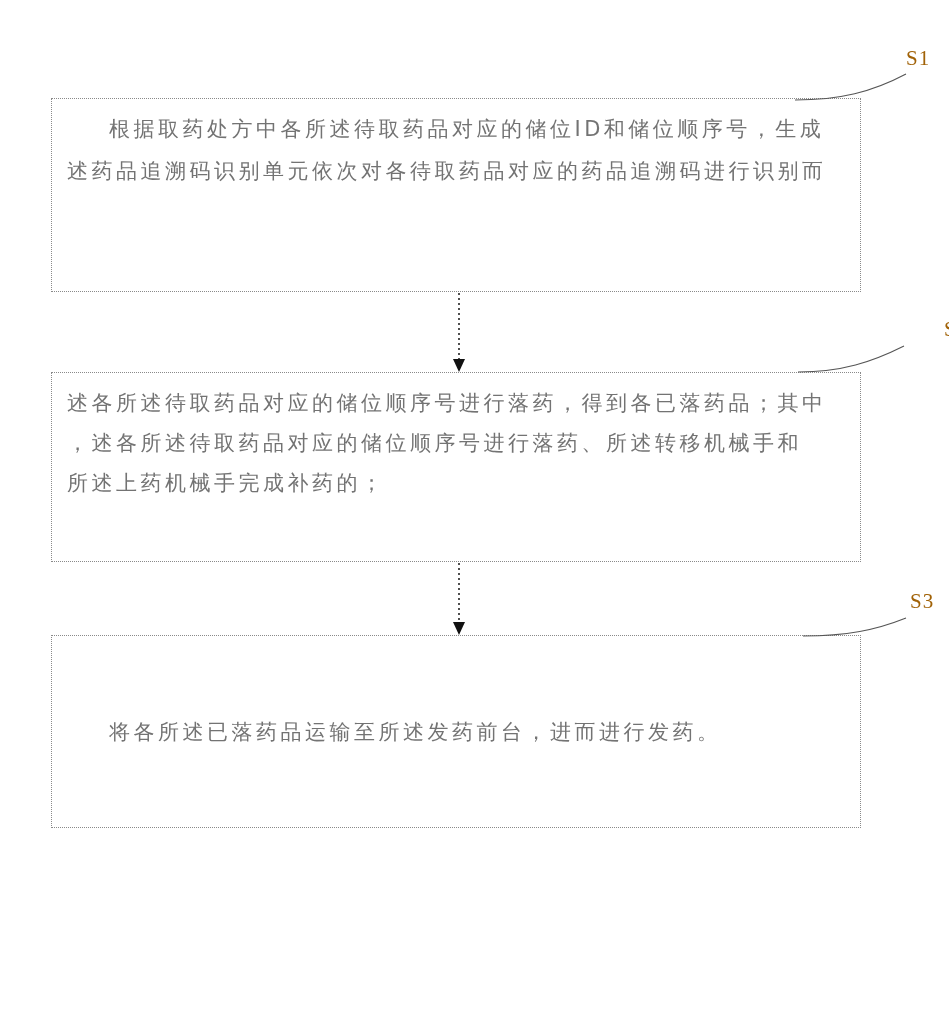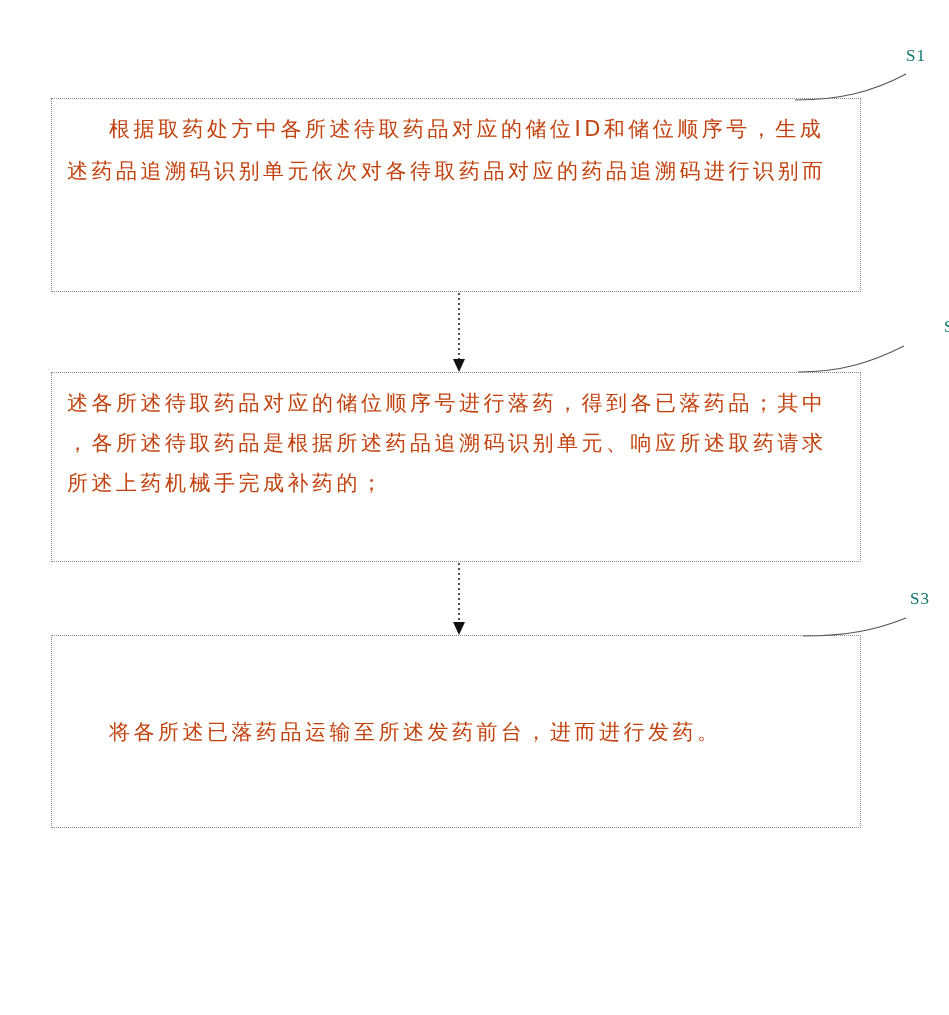--- a/index.html
+++ b/index.html
@@ -24,37 +24,37 @@
     background: #ffffff;
     color: #1b1b1b;
   }
   .flow-box .txt {
     padding: 9px 15px;
   }
   .line {
     font-size: 21px;
     letter-spacing: 3.5px;
     white-space: nowrap;
-    color: #c2410c;
+    color: #737373;
   }
   .indent { text-indent: 2em; }
   #box1 { top: 98px;  height: 194px; }
   #box1 .line { line-height: 42px; }
   #box2 { top: 372px; height: 190px; }
   #box2 .line { line-height: 40px; }
   #box2 .txt { padding-top: 10px; }
   #box3 {
     top: 635px; height: 193px;
     display: flex; align-items: center;
   }
   .step-label {
     position: absolute;
     font-family: "Liberation Serif", "DejaVu Serif", serif;
-    font-size: 17px;
-    color: #0f766e;
+    font-size: 21px;
+    color: #a16207;
     letter-spacing: 1px;
   }
   #label-s1 { left: 906px; top: 46px; }
   #label-s2 { left: 944px; top: 317px; }
   #label-s3 { left: 910px; top: 589px; }
   svg.overlay {
     position: absolute;
     left: 0; top: 0;
     width: 949px; height: 1015px;
     pointer-events: none;
@@ -68,21 +68,21 @@
   <div class="flow-box" id="box1">
     <div class="txt">
       <div class="line indent">根据取药处方中各所述待取药品对应的储位ID和储位顺序号，生成</div>
       <div class="line">述药品追溯码识别单元依次对各待取药品对应的药品追溯码进行识别而</div>
     </div>
   </div>
 
   <div class="flow-box" id="box2">
     <div class="txt">
       <div class="line">述各所述待取药品对应的储位顺序号进行落药，得到各已落药品；其中</div>
-      <div class="line">，各所述待取药品是根据所述药品追溯码识别单元、响应所述取药请求</div>
+      <div class="line">，述各所述待取药品对应的储位顺序号进行落药、所述转移机械手和</div>
       <div class="line">所述上药机械手完成补药的；</div>
     </div>
   </div>
 
   <div class="flow-box" id="box3">
     <div class="txt">
       <div class="line indent">将各所述已落药品运输至所述发药前台，进而进行发药。</div>
     </div>
   </div>
 

